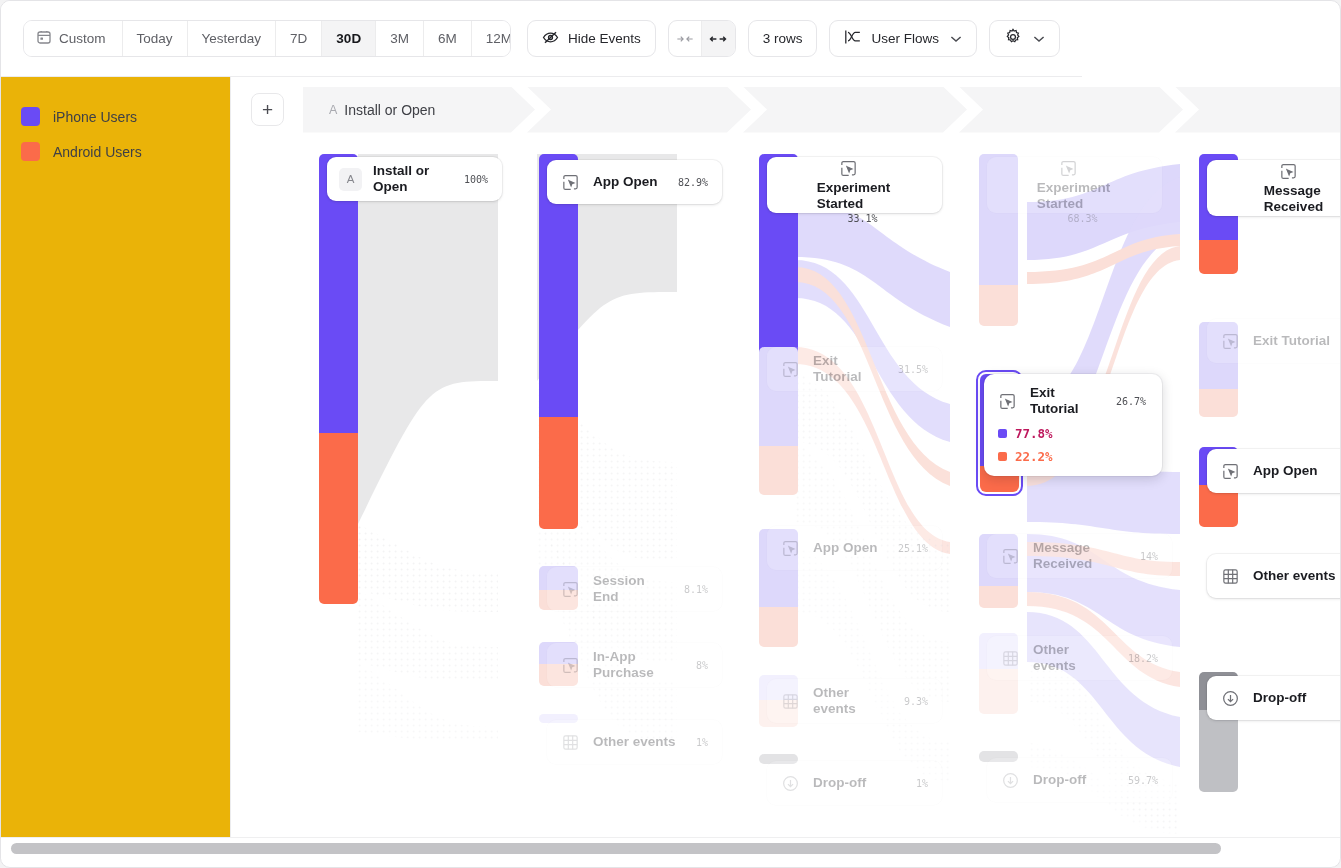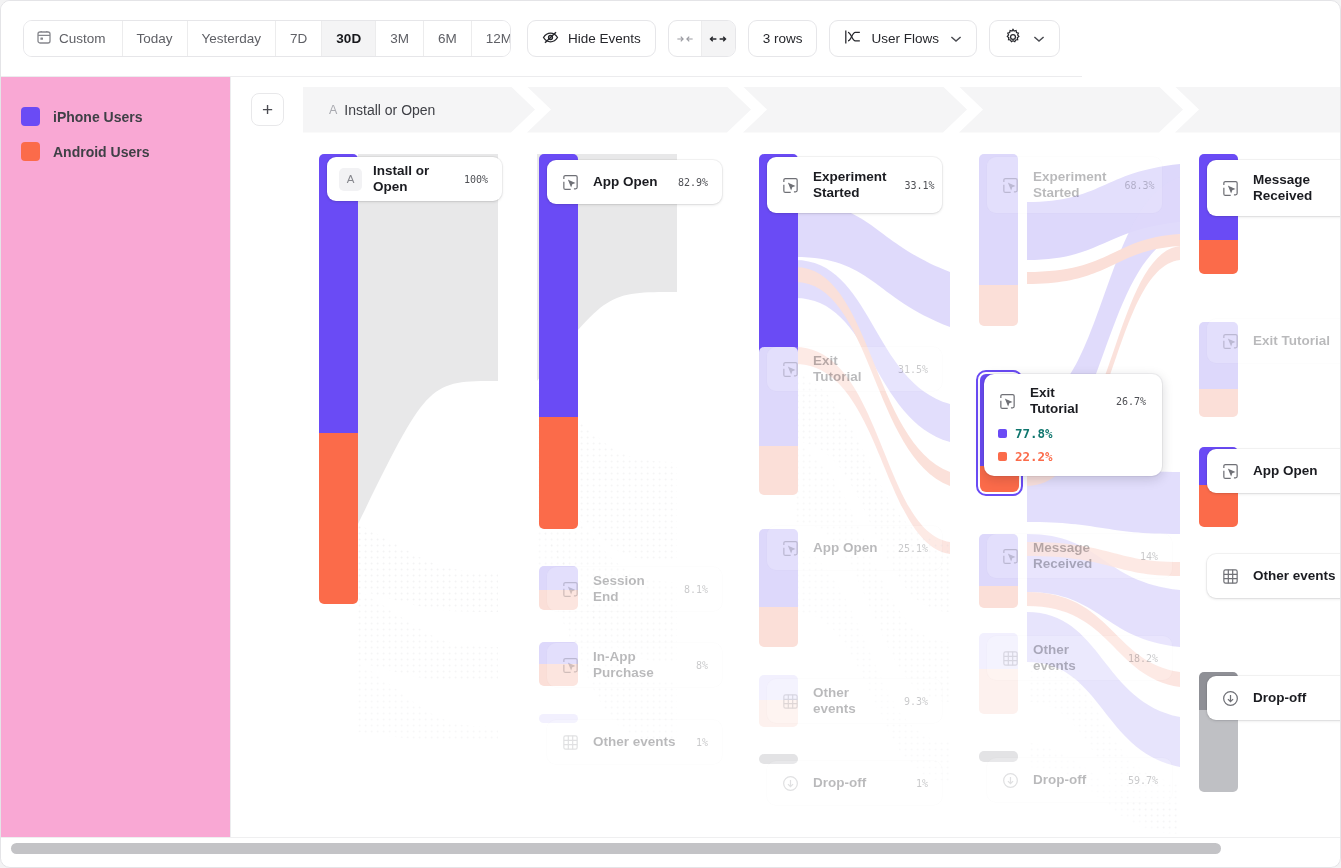--- a/index.html
+++ b/index.html
@@ -92,24 +92,23 @@
   }
   .arrbtn:last-child { border-right: none; }
   .arrbtn.active { background: #f4f4f5; color: #26272c; }
 
   .caret { margin-left: 2px; color: #4b4c52; }
 
   
   .sidebar {
     position: absolute; top: 76px; left: 0;
     width: 230px; height: 762px;
-    background: #f9a8d4;
+    background: #eab308;
     border-right: 1px solid #ececee;
     padding: 22px 20px;
-    font-weight: bold;
   }
   .legend-row {
     display: flex; align-items: center; gap: 13px;
     height: 35px;
     cursor: pointer;
   }
   .swatch { width: 19px; height: 19px; border-radius: 4px; flex: none; }
   .legend-label { font-size: 14px; color: #3f4046; }
 
   
@@ -182,21 +181,21 @@
   .card {
     position: absolute;
     height: 44px;
     background: #fff;
     border-radius: 9px;
     display: flex; align-items: center;
     padding: 0 14px 0 12px;
     box-shadow: 0 1px 3px rgba(20,20,30,.13), 0 0 0 1px rgba(20,20,30,.045);
     cursor: pointer;
   }
-  .card.two { height: 56px; }
+  .card.two { height: 56px; flex-direction: column; }
   .card.ghost {
     background: rgba(255,255,255,.55);
     box-shadow: 0 0 0 1px rgba(20,20,30,.035);
     opacity: .30;
   }
   .card-icon {
     width: 23px; height: 23px; flex: none;
     margin-right: 11px;
     display: flex; align-items: center; justify-content: center;
     color: #6f7076;
@@ -757,21 +756,21 @@
             <path d="M3 6.2V4.3A1.6 1.6 0 014.6 2.7h10.8A1.6 1.6 0 0117 4.3v10.8a1.6 1.6 0 01-1.6 1.6h-1.8"></path>
             <path d="M3 9.3v6.4a1.6 1.6 0 001.6 1.6h5.6"></path>
             <path d="M8.4 8.2l5.2 2.3-2.2.8-.8 2.2z" fill="#6f7076"></path>
           </svg>
         </span>
         <span class="card-label">Exit Tutorial</span>
         <span class="card-pct">26.7%</span>
       </div>
       <div class="pop-split">
         <span class="pop-dot" style="background:#6a4bf5"></span>
-        <span class="pop-val" style="color:#0f766e">77.8%</span>
+        <span class="pop-val" style="color:#be185d">77.8%</span>
       </div>
       <div class="pop-split">
         <span class="pop-dot" style="background:#fb6b4a"></span>
         <span class="pop-val" style="color:#fb6b4a">22.2%</span>
       </div>
     </div>
   </div>
 
   <div class="hscroll">
     <div class="hthumb"></div>

